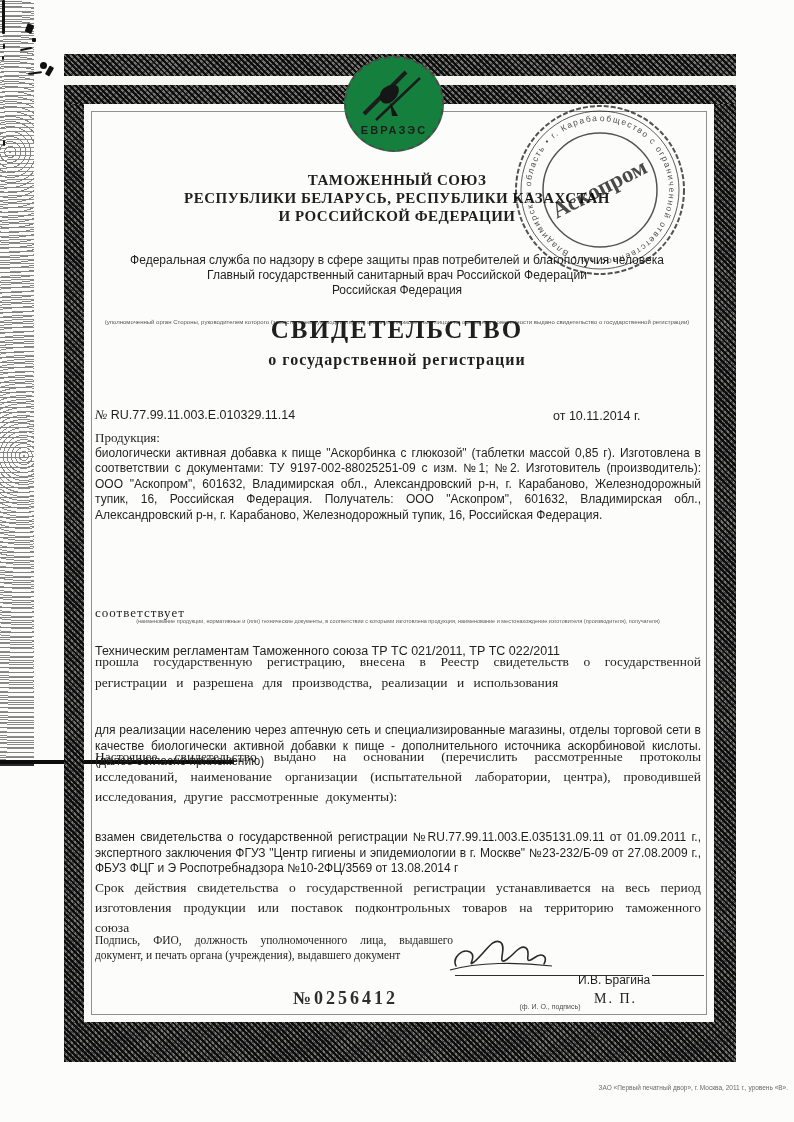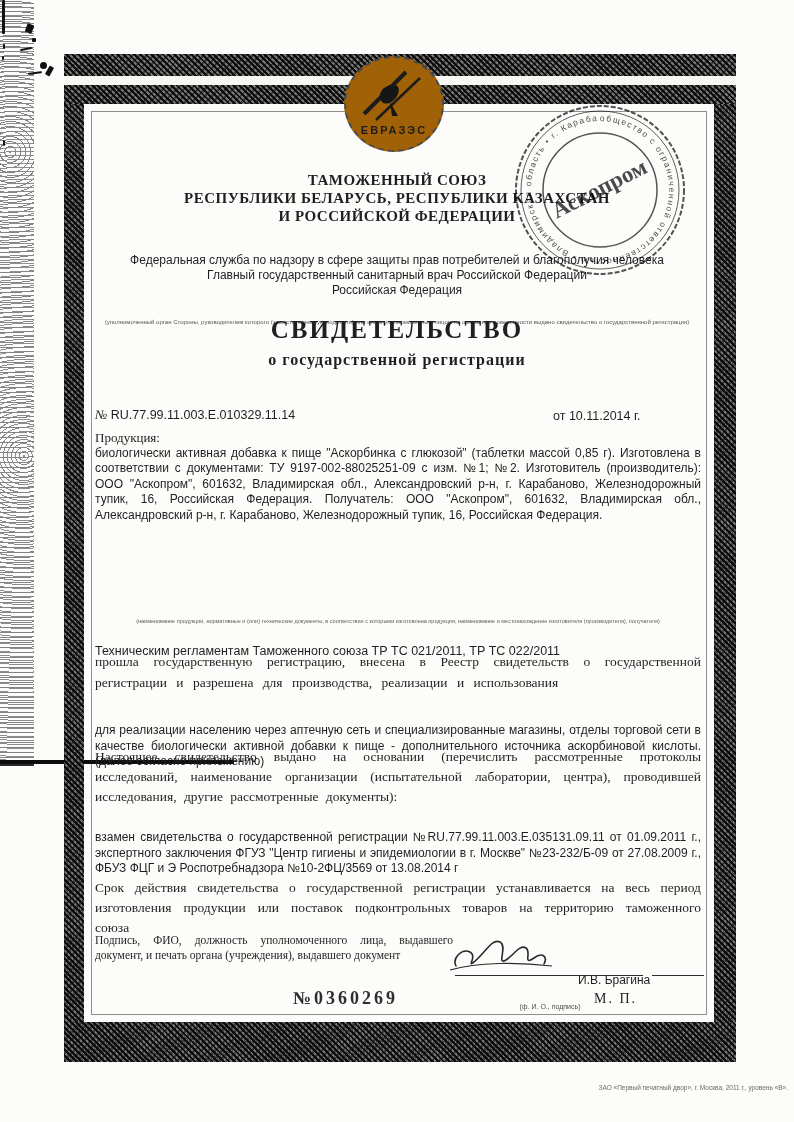--- a/index.html
+++ b/index.html
@@ -35,21 +35,21 @@
   .band-left{left:0; top:50px; bottom:40px; width:20px;}
   .band-right{right:0; top:50px; bottom:40px; width:22px;}
   .frame-inner-line{
     position:absolute; left:27px; top:57px; right:29px; bottom:47px;
     border:1px solid rgba(35,35,35,.5);
   }
 
   
   .logo{
     left:344px; top:56px; width:96px; height:92px;
-    background:#a16207; border:2px dashed #4a4a4a; border-radius:50%;
+    background:#15803d; border:2px dashed #4a4a4a; border-radius:50%;
     z-index:3;
   }
   .logo-label{
     position:absolute; left:0; right:0; bottom:14px;
     font-size:11px; font-weight:bold; letter-spacing:2px; text-align:center;
     font-family:"Liberation Sans", sans-serif; color:#1d1d1d;
   }
 
   
   .stamp{left:512px; top:102px; width:176px; height:176px; z-index:4; opacity:.82; mix-blend-mode:multiply;}
@@ -153,41 +153,42 @@
     <span>RU.77.99.11.003.Е.010329.11.14</span>
     <span class="datecell">от 10.11.2014 г.</span>
   </div>
 
   <div class="abs product sans just">
     <div class="product-label">Продукция:</div>
     <span>биологически активная добавка к пище "Аскорбинка с глюкозой" (таблетки массой 0,85 г). Изготовлена в соответствии с документами: ТУ 9197-002-88025251-09 с изм. №1; №2. Изготовитель (производитель): ООО "Аскопром", 601632, Владимирская обл., Александровский р-н, г. Карабаново, Железнодорожный тупик, 16, Российская Федерация. Получатель: ООО "Аскопром", 601632, Владимирская обл., Александровский р-н, г. Карабаново, Железнодорожный тупик, 16, Российская Федерация.</span>
   </div>
   <div class="abs finenote2 center sans">(наименование продукции, нормативные и (или) технические документы, в соответствии с которыми изготовлена продукция, наименование и местонахождение изготовителя (производителя), получателя)</div>
 
+  <div class="abs conf1 serif">соответствует</div>
   <div class="abs conf2 sans">Техническим регламентам Таможенного союза ТР ТС 021/2011, ТР ТС 022/2011</div>
 
   <div class="abs para1 serif just">прошла государственную регистрацию, внесена в Реестр свидетельств о государственной регистрации и разрешена для производства, реализации и использования</div>
   <div class="abs para2 sans just">для реализации населению через аптечную сеть и специализированные магазины, отделы торговой сети в качестве биологически активной добавки к пище - дополнительного источника аскорбиновой кислоты. (далее согласно приложению)</div>
   <div class="abs para3 serif just">Настоящее свидетельство выдано на основании (перечислить рассмотренные протоколы исследований, наименование организации (испытательной лаборатории, центра), проводившей исследования, другие рассмотренные документы):</div>
   <div class="abs para4 sans just">взамен свидетельства о государственной регистрации №RU.77.99.11.003.Е.035131.09.11 от 01.09.2011 г., экспертного заключения ФГУЗ "Центр гигиены и эпидемиологии в г. Москве" №23-232/Б-09 от 27.08.2009 г., ФБУЗ ФЦГ и Э Роспотребнадзора №10-2ФЦ/3569 от 13.08.2014 г</div>
   <div class="abs para5 serif just">Срок действия свидетельства о государственной регистрации устанавливается на весь период изготовления продукции или поставок подконтрольных товаров на территорию таможенного союза</div>
 
   <div class="abs sigcap serif just">Подпись, ФИО, должность уполномоченного лица, выдавшего документ, и печать органа (учреждения), выдавшего документ</div>
 
   <svg class="abs" style="left:448px; top:932px;" width="130" height="48" viewBox="0 0 130 48">
     <path d="M8,34 C4,26 14,16 22,20 C30,24 18,36 26,30 C38,20 44,6 52,10 C60,14 48,34 58,28 C66,23 72,12 78,16 C84,20 74,34 86,26 C94,20 100,24 96,32" fill="none" stroke="#2a2a2a" stroke-width="1.6" stroke-linecap="round"></path>
     <path d="M2,38 C30,30 70,30 104,34" fill="none" stroke="#2a2a2a" stroke-width="1.2"></path>
   </svg>
 
   <div class="abs signame sans">И.В. Брагина</div>
   <div class="abs sigline"></div>
   <div class="abs sigline2"></div>
   <div class="abs signote sans">(ф. И. О., подпись)</div>
 
-  <div class="abs blanknum serif">№0360269</div>
+  <div class="abs blanknum serif">№0256412</div>
   <div class="abs mp serif">М. П.</div>
 
   <div class="abs copyright sans">ЗАО «Первый печатный двор», г. Москва, 2011 г., уровень «В».</div>
 
   <div class="speck" style="left:2px; top:0; width:3px; height:34px;"></div>
   <div class="speck" style="left:3px; top:44px; width:2px; height:5px;"></div>
   <div class="speck" style="left:2px; top:56px; width:2px; height:4px;"></div>
   <div class="speck" style="left:3px; top:140px; width:2px; height:6px;"></div>
   <div class="speck" style="left:26px; top:24px; width:7px; height:9px; transform:rotate(20deg);"></div>
   <div class="speck" style="left:32px; top:38px; width:4px; height:4px;"></div>

